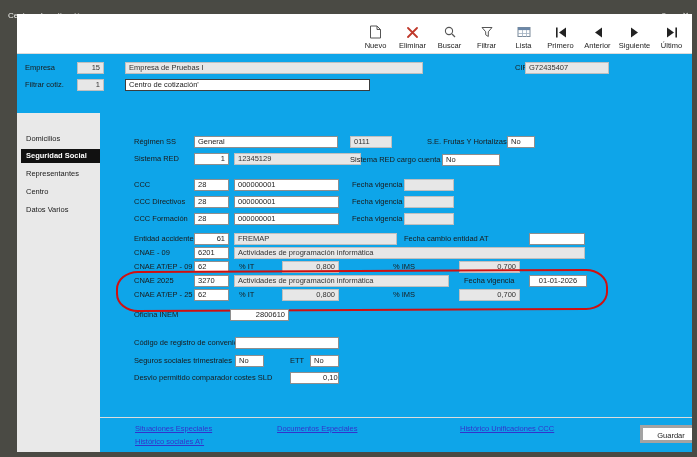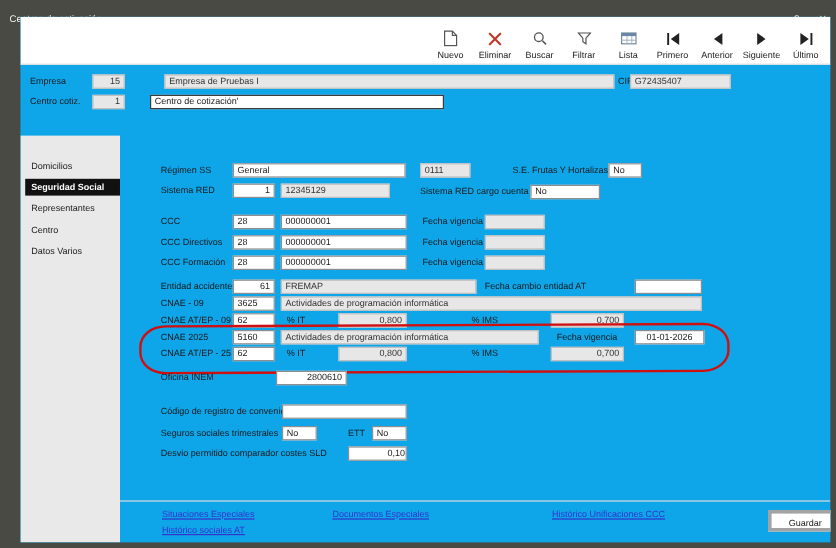--- a/index.html
+++ b/index.html
@@ -134,45 +134,45 @@
               <path d="M1 0.5 L8 5.5 L1 10.5 z" fill="#222"></path>
               <rect x="9.4" y="0.5" width="1.6" height="10" fill="#222"></rect>
             </svg>
         </span>
         <span class="tlabel">Último</span>
       </div>
     </div>
 
     <div class="lbl" style="left:8px;top:48px;">Empresa</div>
     <div class="fld dis num" style="left:60px;top:48px;width:27px;">15</div>
-    <div class="fld dis" style="left:120px;top:48px;width:375px;">Empresa de Pruebas I</div>
+    <div class="fld dis" style="left:108px;top:48px;width:298px;">Empresa de Pruebas I</div>
     <div class="lbl" style="left:498px;top:48px;">CIF</div>
     <div class="fld dis" style="left:508px;top:48px;width:84px;">G72435407</div>
 
-    <div class="lbl" style="left:8px;top:65px;">Centro cotiz.</div>
+    <div class="lbl" style="left:8px;top:65px;">Filtrar cotiz.</div>
     <div class="fld dis num" style="left:60px;top:65px;width:27px;">1</div>
     <div class="fld focus" style="left:108px;top:65px;width:245px;">Centro de cotización'</div>
 
     <div class="sidebar">
       <div class="side-item" style="top:19px;">Domicilios</div>
       <div class="side-item selected" style="top:36px;">Seguridad Social</div>
       <div class="side-item" style="top:54px;">Representantes</div>
       <div class="side-item" style="top:72px;">Centro</div>
       <div class="side-item" style="top:90px;">Datos Varios</div>
     </div>
 
     <div class="lbl" style="left:117px;top:122px;">Régimen SS</div>
     <div class="fld" style="left:177px;top:122px;width:144px;">General</div>
     <div class="fld dis" style="left:333px;top:122px;width:42px;">0111</div>
     <div class="lbl" style="left:410px;top:122px;">S.E. Frutas Y Hortalizas</div>
     <div class="fld" style="left:490px;top:122px;width:28px;">No</div>
 
     <div class="lbl" style="left:117px;top:139px;">Sistema RED</div>
     <div class="fld num" style="left:177px;top:139px;width:35px;">1</div>
-    <div class="fld dis" style="left:217px;top:139px;width:91px;">12345129</div>
+    <div class="fld dis" style="left:217px;top:139px;width:127px;">12345129</div>
     <div class="lbl" style="left:333px;top:140px;">Sistema RED cargo cuenta</div>
     <div class="fld" style="left:425px;top:140px;width:58px;">No</div>
 
     <div class="lbl" style="left:117px;top:165px;">CCC</div>
     <div class="fld" style="left:177px;top:165px;width:35px;">28</div>
     <div class="fld" style="left:217px;top:165px;width:105px;">000000001</div>
     <div class="lbl" style="left:335px;top:165px;">Fecha vigencia</div>
     <div class="fld dis" style="left:387px;top:165px;width:50px;"></div>
 
     <div class="lbl" style="left:117px;top:182px;">CCC Directivos</div>
@@ -187,32 +187,32 @@
     <div class="lbl" style="left:335px;top:199px;">Fecha vigencia</div>
     <div class="fld dis" style="left:387px;top:199px;width:50px;"></div>
 
     <div class="lbl" style="left:117px;top:219px;">Entidad accidentes</div>
     <div class="fld num" style="left:177px;top:219px;width:35px;">61</div>
     <div class="fld dis" style="left:217px;top:219px;width:163px;">FREMAP</div>
     <div class="lbl" style="left:387px;top:219px;">Fecha cambio entidad AT</div>
     <div class="fld" style="left:512px;top:219px;width:56px;"></div>
 
     <div class="lbl" style="left:117px;top:233px;">CNAE - 09</div>
-    <div class="fld" style="left:177px;top:233px;width:35px;">3625</div>
+    <div class="fld" style="left:177px;top:233px;width:35px;">6201</div>
     <div class="fld dis" style="left:217px;top:233px;width:351px;">Actividades de programación informática</div>
 
     <div class="lbl" style="left:117px;top:247px;">CNAE AT/EP - 09</div>
     <div class="fld" style="left:177px;top:247px;width:35px;">62</div>
     <div class="lbl" style="left:222px;top:247px;">% IT</div>
     <div class="fld dis num" style="left:265px;top:247px;width:57px;">0,800</div>
     <div class="lbl" style="left:376px;top:247px;">% IMS</div>
     <div class="fld dis num" style="left:442px;top:247px;width:61px;">0,700</div>
 
     <div class="lbl" style="left:117px;top:261px;">CNAE 2025</div>
-    <div class="fld" style="left:177px;top:261px;width:35px;">5160</div>
+    <div class="fld" style="left:177px;top:261px;width:35px;">3270</div>
     <div class="fld dis" style="left:217px;top:261px;width:215px;">Actividades de programación informática</div>
     <div class="lbl" style="left:447px;top:261px;">Fecha vigencia</div>
     <div class="fld ctr" style="left:512px;top:261px;width:58px;">01-01-2026</div>
 
     <div class="lbl" style="left:117px;top:275px;">CNAE AT/EP - 25</div>
     <div class="fld" style="left:177px;top:275px;width:35px;">62</div>
     <div class="lbl" style="left:222px;top:275px;">% IT</div>
     <div class="fld dis num" style="left:265px;top:275px;width:57px;">0,800</div>
     <div class="lbl" style="left:376px;top:275px;">% IMS</div>
     <div class="fld dis num" style="left:442px;top:275px;width:61px;">0,700</div>

